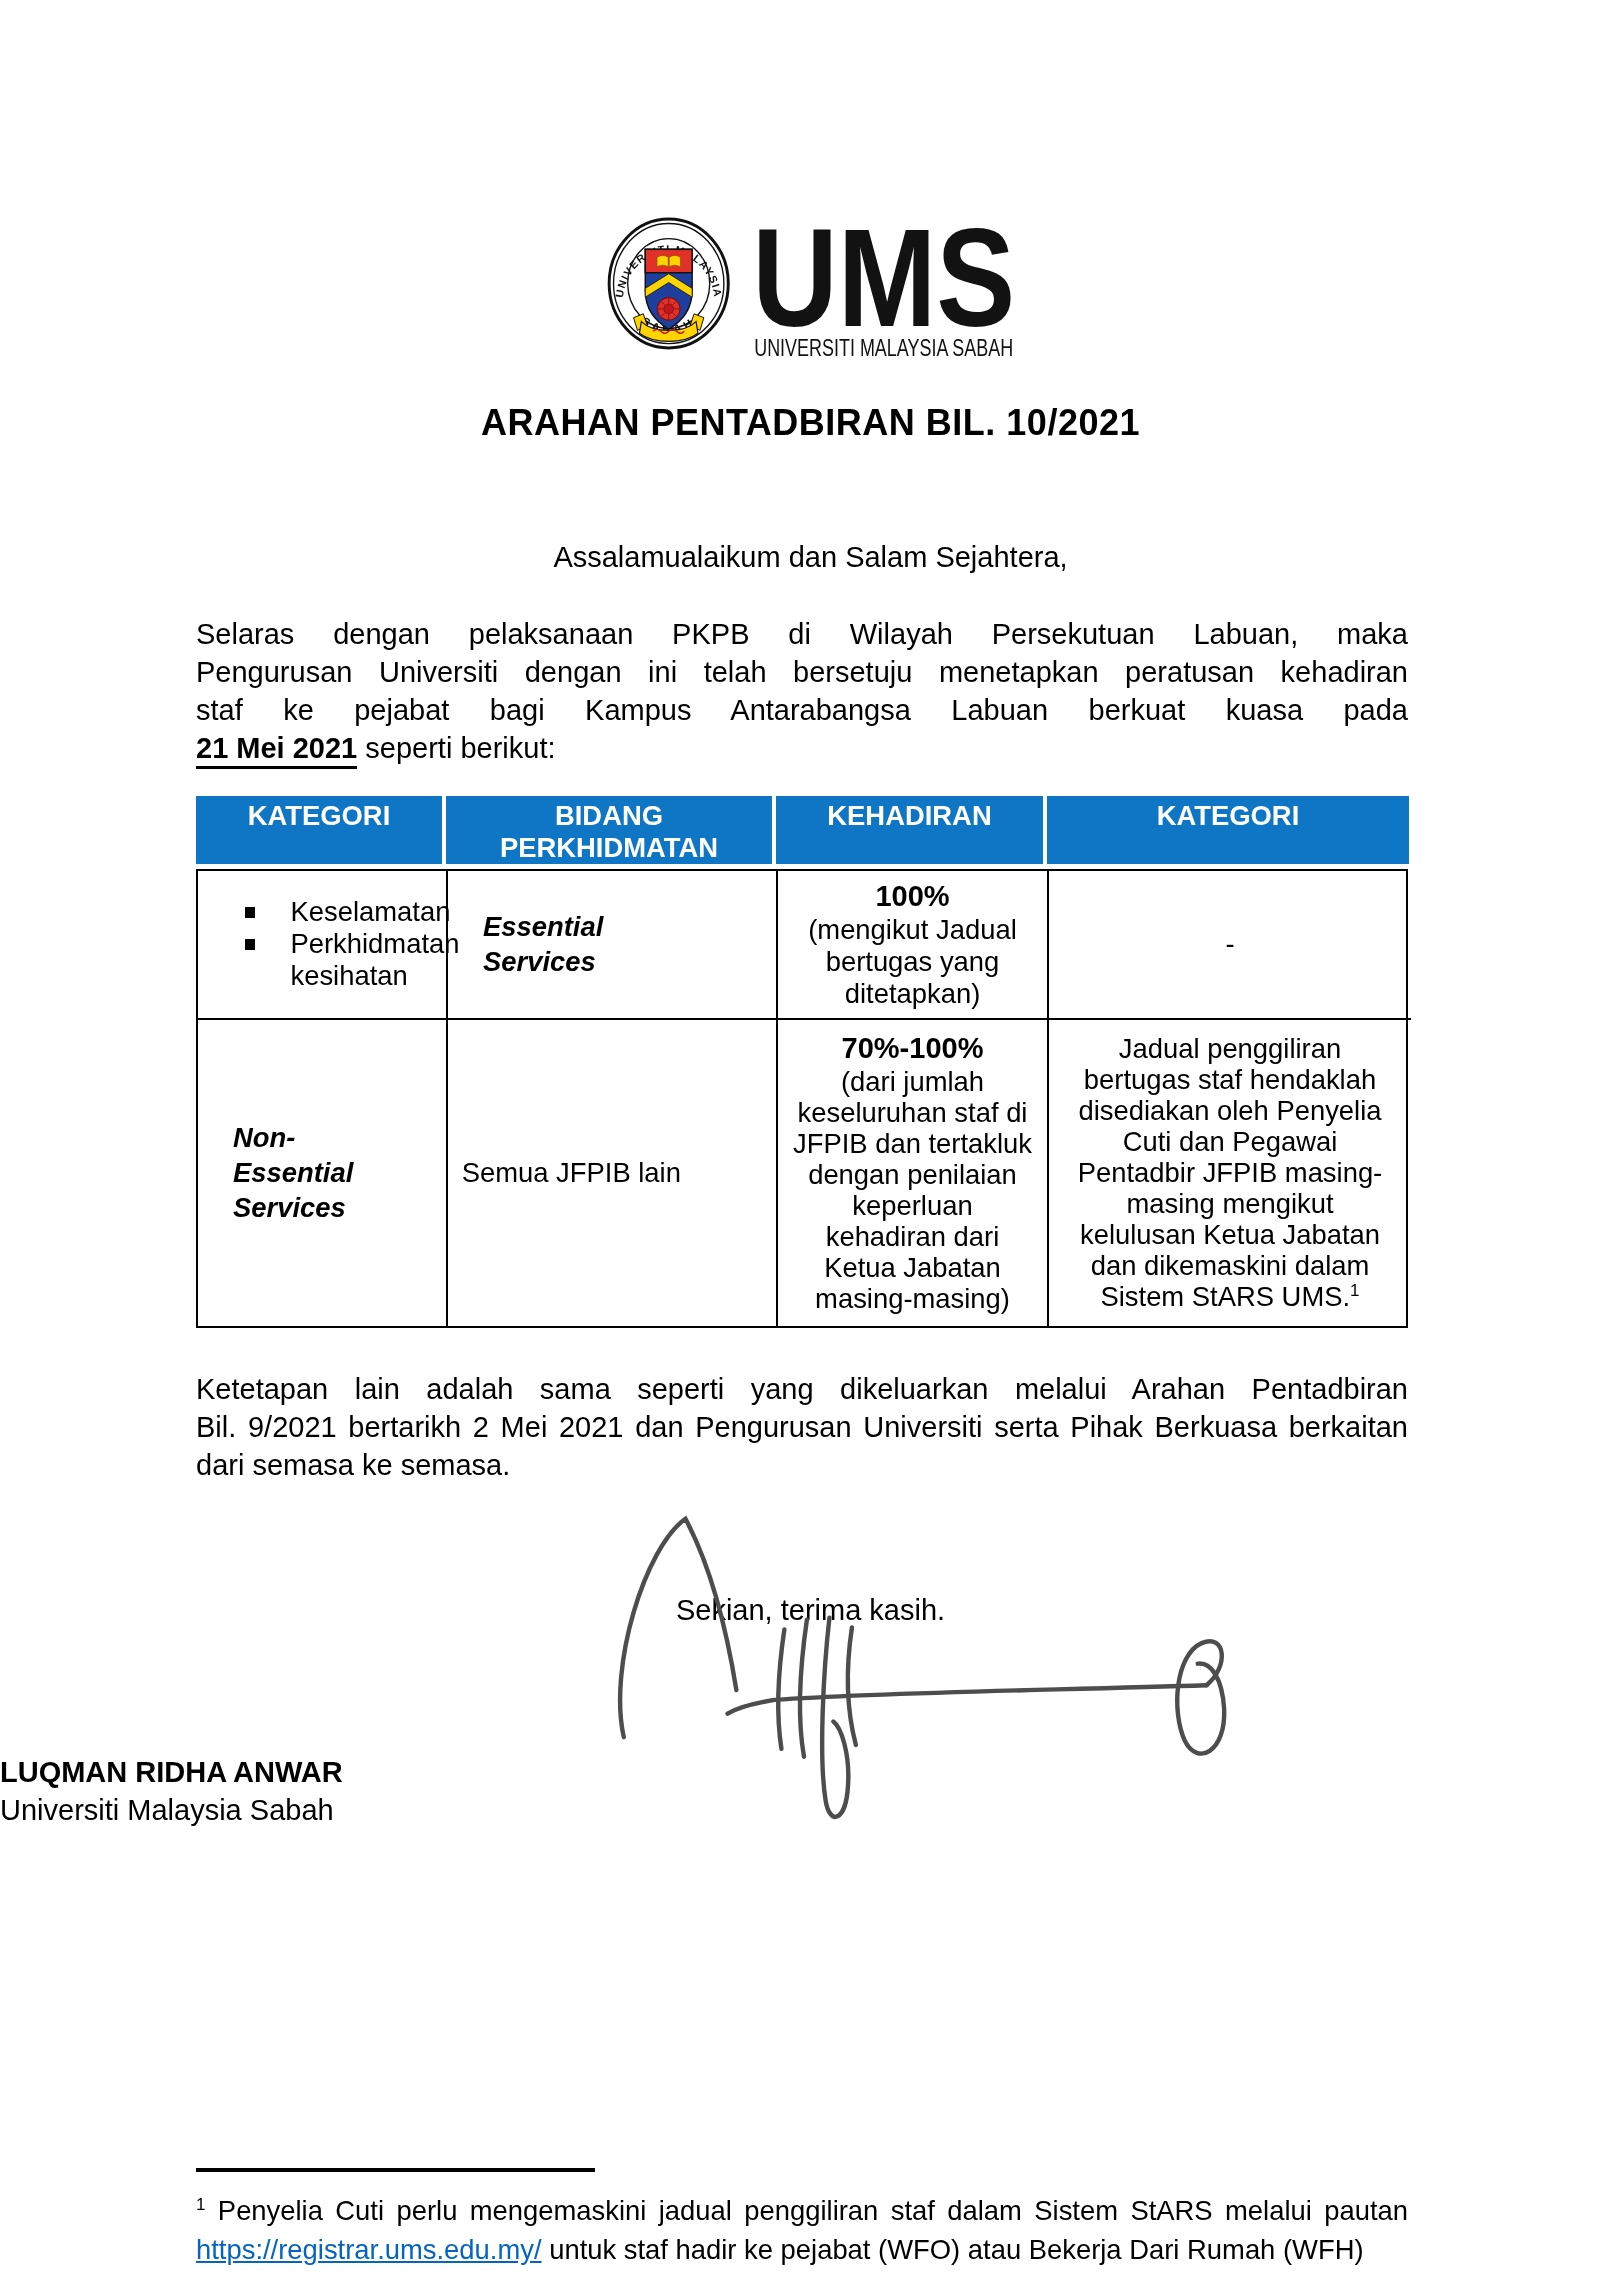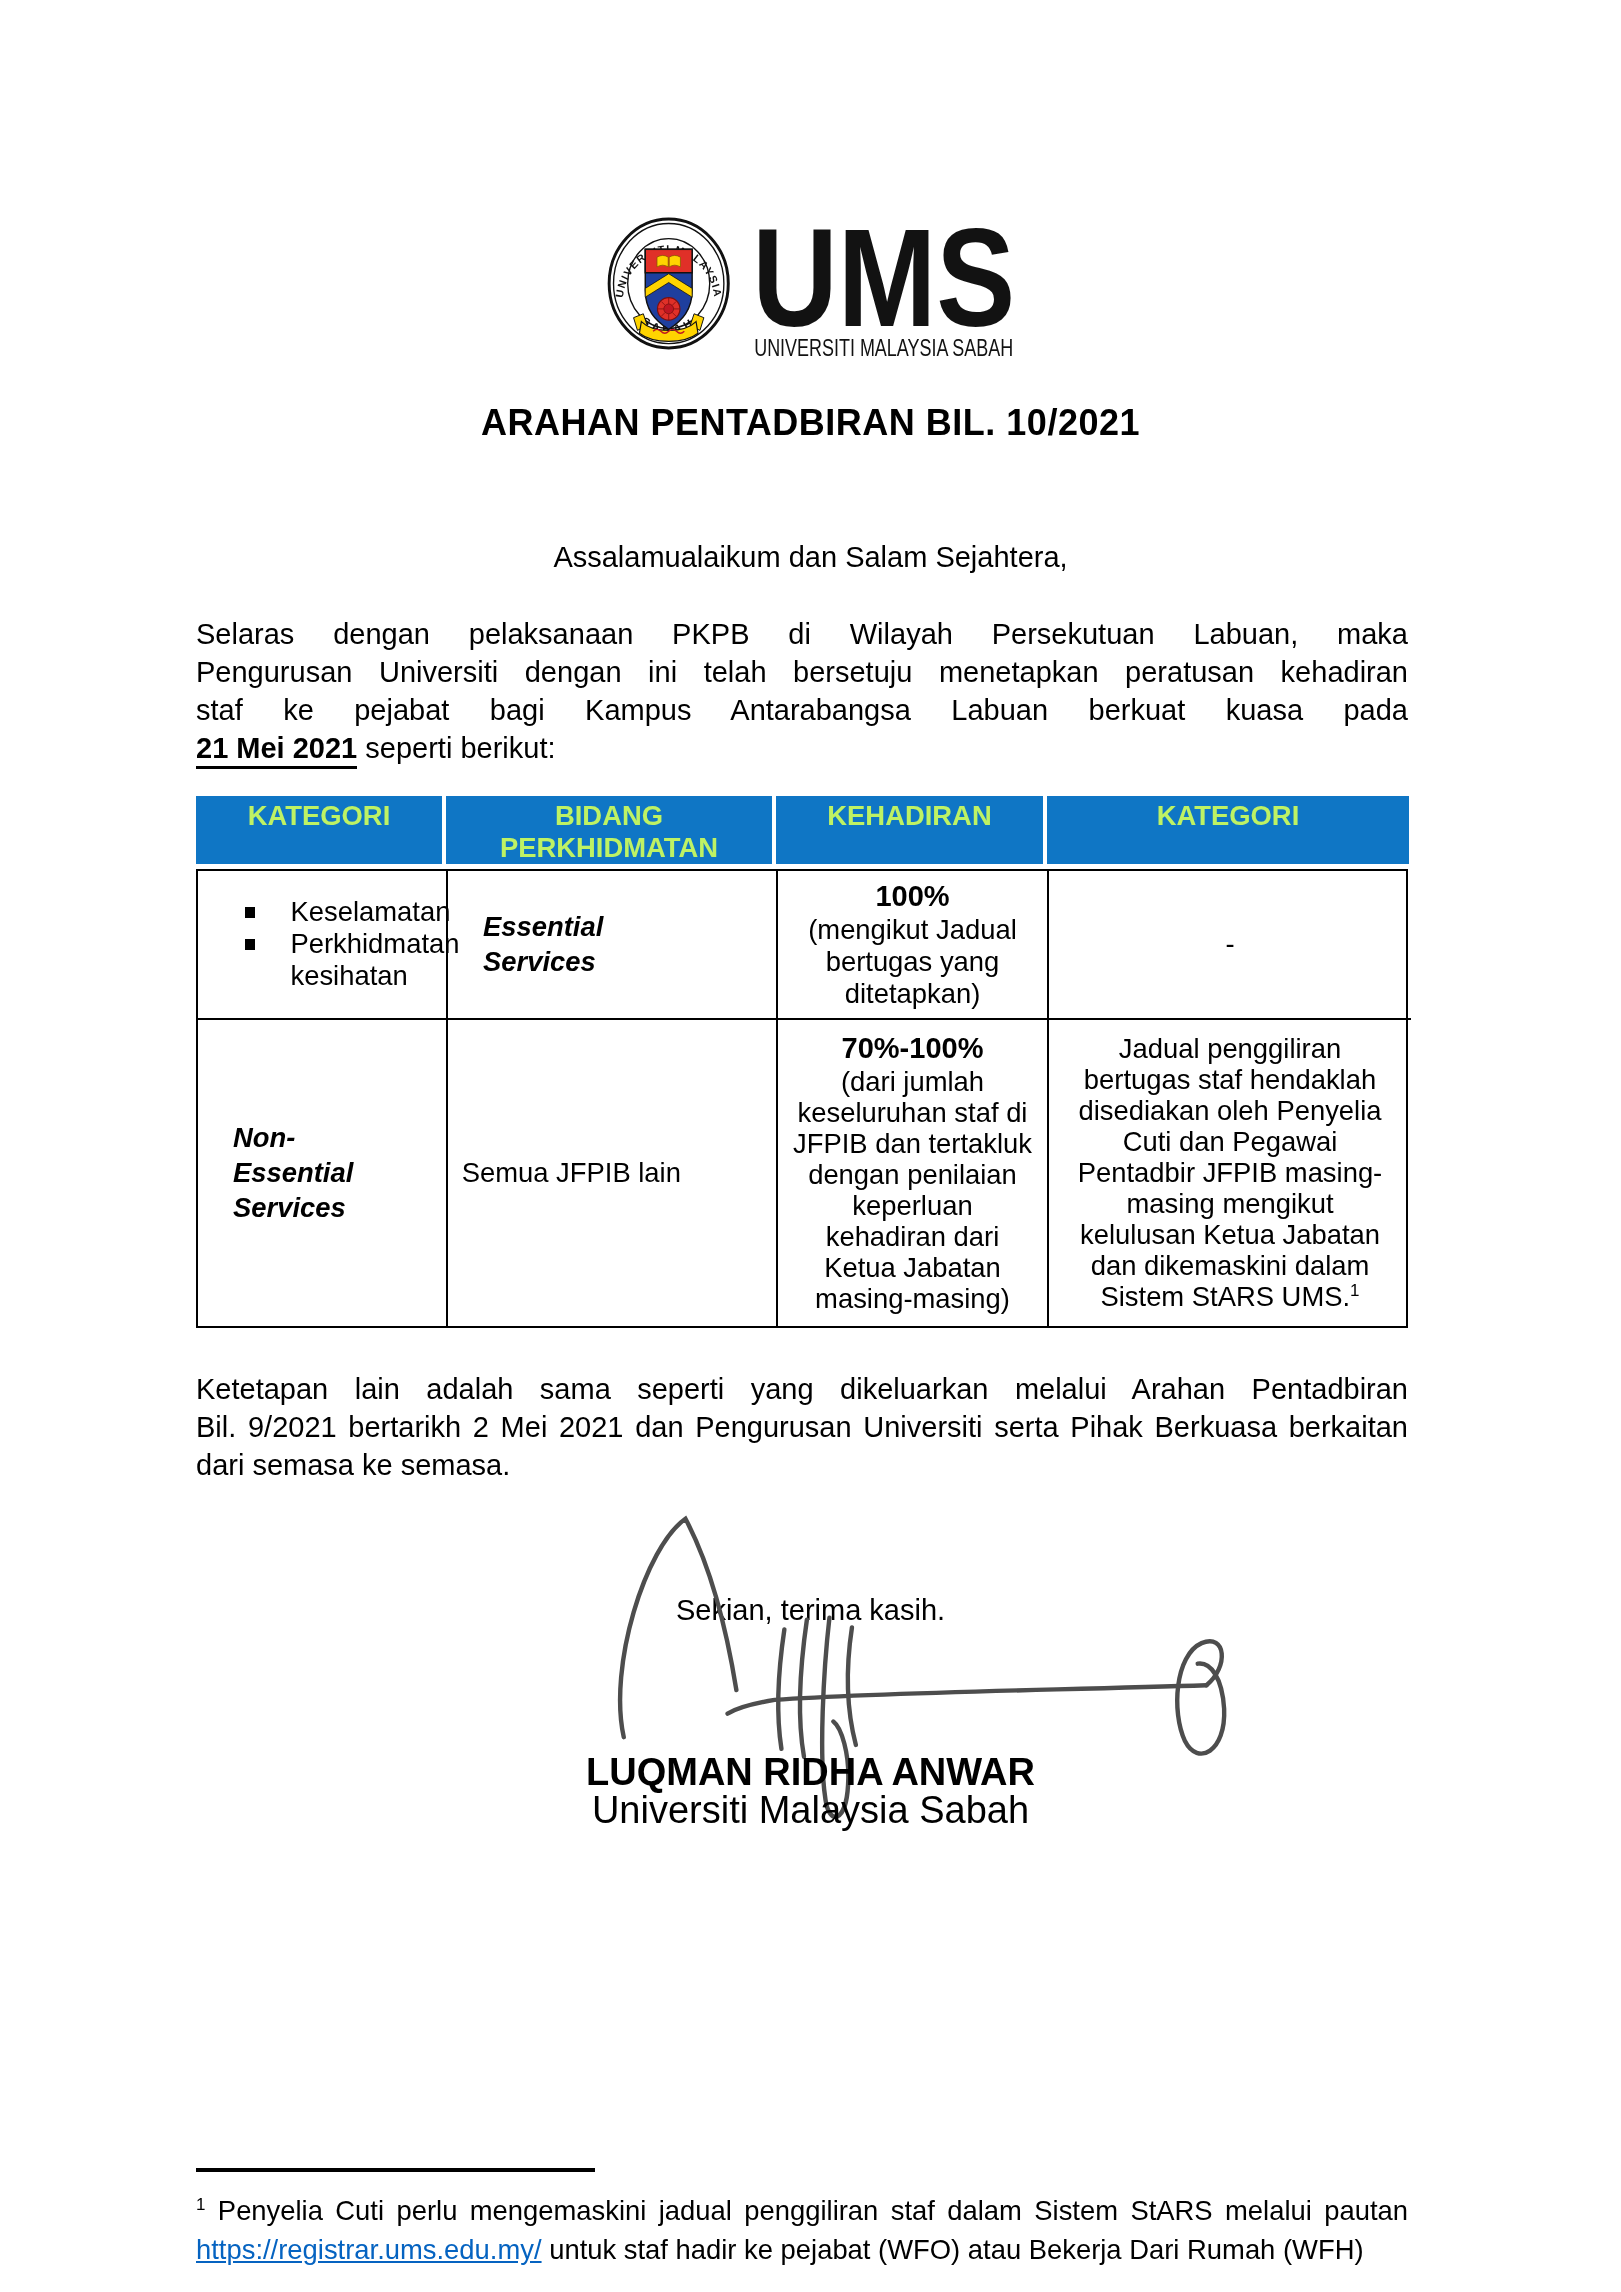--- a/index.html
+++ b/index.html
@@ -30,21 +30,21 @@
   }
   
   .intro{position:absolute;top:615px;left:196px;width:1212px;font-size:29px;}
   .jline{text-align:justify;text-align-last:justify;line-height:38px;}
   .lline{text-align:left;line-height:38px;}
   .date-underline{font-weight:bold;border-bottom:3.9px solid #000;padding-bottom:2px;}
   
   .tbl{position:absolute;top:796px;left:196px;width:1212px;font-size:27.4px;}
   .thead{display:grid;grid-template-columns:250px 330px 271px 362px;height:67px;}
   .th{
-    background:var(--header-blue,#0F76C5);color:#bef264;font-weight:bold;
+    background:var(--header-blue,#0F76C5);color:#ffffff;font-weight:bold;
     text-align:center;line-height:32px;padding-top:3.9px;
     border-right:4.9px solid #fff;box-sizing:border-box;
   }
   .th:last-child{border-right:none;}
   .tbody{
     margin-top:5.9px;border:2.9px solid #000;
     display:grid;grid-template-columns:250px 330px 271px 362px;
     grid-template-rows:149px 306px;
   }
   .td{box-sizing:border-box;border-right:2.9px solid #000;display:flex;flex-direction:column;justify-content:center;}
@@ -56,21 +56,21 @@
   .bullet-row{display:flex;align-items:flex-start;}
   .bullet-sq{width:10.8px;height:10.8px;background:#000;flex:0 0 10.8px;margin:10.8px 35px 0 33px;}
   .td-center{text-align:center;padding:0 13.7px;line-height:32px;}
   .td-center .pct{font-weight:bold;font-size:29px;line-height:35px;}
   .td-catatan{text-align:center;padding:0 17.6px;line-height:31px;}
   sup.fn{font-size:.62em;vertical-align:super;line-height:0;}
   
   .closing{position:absolute;top:1370px;left:196px;width:1212px;font-size:29px;}
   .sekian{position:absolute;top:1594px;left:0;width:100%;text-align:center;font-size:29px;}
   .sig-svg{position:absolute;top:1506px;left:588px;pointer-events:none;}
-  .signatory{position:absolute;top:1753px;left:0;width:100%;text-align:center;font-size:38px;line-height:38px;}
+  .signatory{position:absolute;top:1753px;left:0;width:100%;text-align:left;font-size:29px;line-height:38px;}
   .signatory .name{font-weight:bold;}
   .docdate{position:absolute;top:1894px;left:0;width:100%;text-align:center;font-size:29px;}
   
   .footnote{position:absolute;top:2168px;left:196px;width:1212px;font-size:27.4px;}
   .fn-rule{width:399px;height:3.9px;background:#000;margin-bottom:19.6px;}
   .fn-line1{text-align:justify;text-align-last:justify;line-height:39px;}
   .fn-line2{text-align:left;line-height:39px;}
   a.fn-link{color:var(--link-blue,#0563C1);text-decoration:underline;}
 </style>
 </head>

